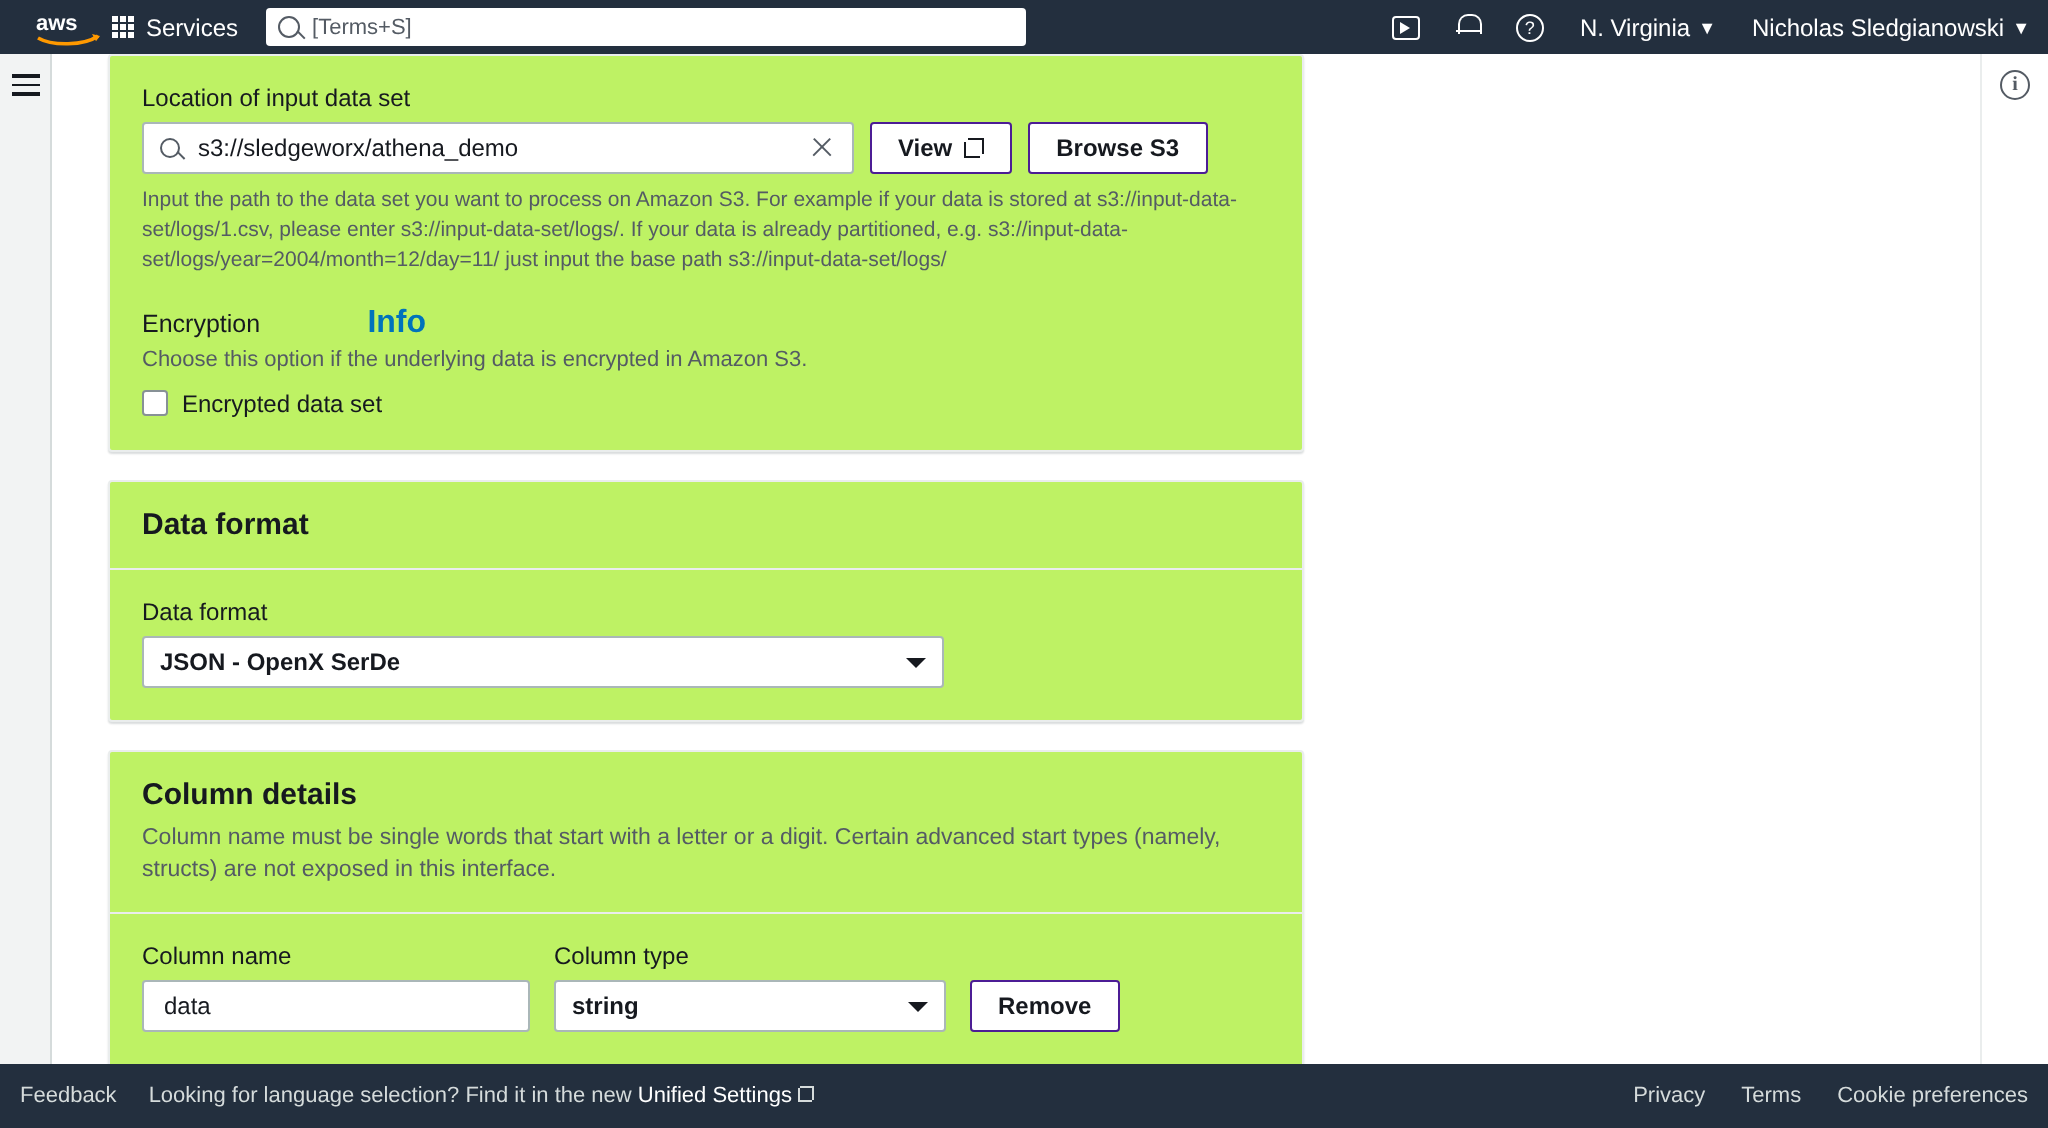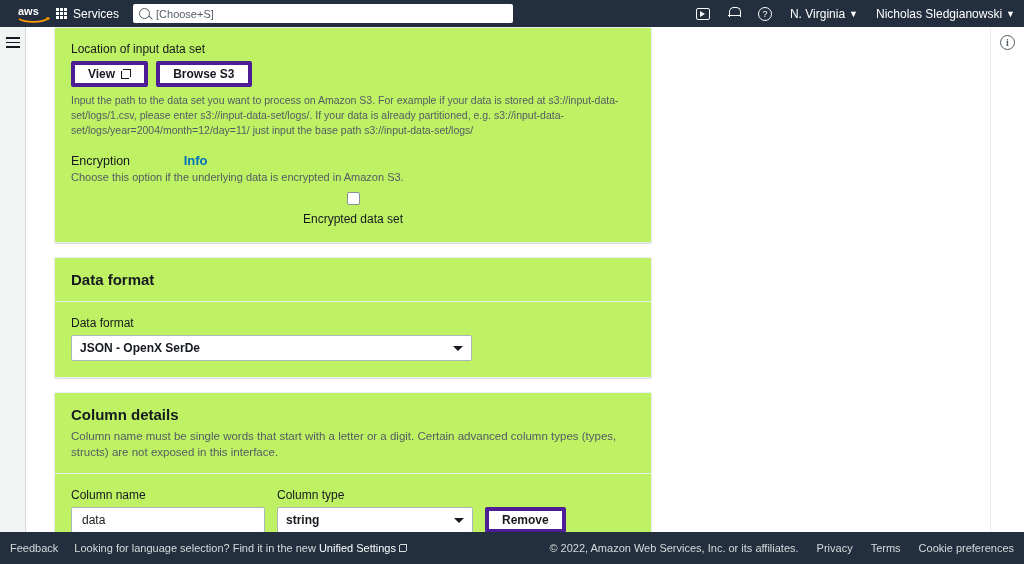--- a/index.html
+++ b/index.html
@@ -155,21 +155,21 @@
     width: 14px; height: 14px; position: relative; flex: none; cursor: pointer;
   }
   .clear-x::before, .clear-x::after {
     content: ""; position: absolute; left: 1px; top: 6px; width: 12px;
     height: 1.4px; background: #545b64;
   }
   .clear-x::before { transform: rotate(45deg); }
   .clear-x::after { transform: rotate(-45deg); }
 
   .btn {
-    height: 26px; border: 4px solid #4c1d95; border-radius: 2px;
+    height: 26px; border: 1px solid #4c1d95; border-radius: 2px;
     background: #ffffff; color: #16191f; font-size: 12px; font-weight: bold;
     padding: 5px 13px; display: inline-flex; align-items: center; gap: 6px;
     cursor: pointer; font-family: "Liberation Sans", sans-serif;
   }
   .ext-icon { width: 10px; height: 10px; position: relative; display: inline-block; }
   .ext-icon::before {
     content: ""; position: absolute; left: 0; bottom: 0; width: 7px; height: 7px;
     border: 1.2px solid #16191f; border-top: none; border-right: none;
   }
   .ext-icon::after {
@@ -177,24 +177,24 @@
     border: 1.2px solid #16191f; border-bottom: none; border-left: none;
   }
   .helper {
     font-size: 10.5px; color: #545b64; line-height: 1.45; margin-top: 6px;
   }
 
   .sec-title {
     font-size: 12.5px; color: #16191f; font-weight: normal;
     display: inline-block;
   }
-  .info-link { color: #0073bb; font-size: 13px; font-weight: bold; margin-left: 10px; cursor: pointer; padding-left: 40px; }
+  .info-link { color: #0073bb; font-size: 16px; font-weight: bold; margin-left: 10px; cursor: pointer; padding-left: 40px; }
   .sec-sub { font-size: 11px; color: #545b64; margin-top: 3px; }
 
-  .checkrow { display: flex; align-items: center; gap: 7px; margin-top: 9px; flex-direction: column; }
+  .checkrow { display: flex; align-items: center; gap: 7px; margin-top: 9px; }
   .checkbox {
     width: 13px; height: 13px; border: 1px solid #879196; border-radius: 2px;
     background: #fff; flex: none;
   }
   .checkrow span { font-size: 12px; color: #16191f; }
 
   .select {
     position: relative; width: 401px; height: 26px; border: 1px solid #aab7b8;
     border-radius: 2px; background: #fff; display: flex; align-items: center;
     padding: 0 8px; font-size: 12px; color: #16191f; cursor: pointer; font-weight: bold;
@@ -261,21 +261,21 @@
           <i></i>
           <i></i>
           <i></i>
           <i></i>
           <i></i>
         </span>
       <span>Services</span>
     </div>
     <div class="search-wrap">
       <span class="mag"></span>
-      <span class="search-opt">[Choose+S]</span>
+      <span class="search-opt">[Terms+S]</span>
     </div>
     <div class="topnav-right">
       <div class="ti">
         <span class="cw-icon"></span>
       </div>
       <div class="ti">
         <span class="bell"></span>
       </div>
       <div class="ti">
         <span class="qmark">?</span>
@@ -303,20 +303,25 @@
     <div class="info-circle">i</div>
   </div>
 
   <div class="canvas">
     <div class="content">
 
       <div class="card">
         <div class="card-pad">
           <label class="field-label">Location of input data set</label>
           <div class="row">
+            <div class="input-s3">
+              <span class="mag2"></span>
+              <input type="text" value="s3://sledgeworx/athena_demo" placeholder="s3://bucket/prefix" style="">
+              <span class="clear-x"></span>
+            </div>
             <button class="btn">
               <span>View</span>
               <span class="ext-icon"></span>
             </button>
             <button class="btn">
               <span>Browse S3</span>
             </button>
           </div>
           <div class="helper">Input the path to the data set you want to process on Amazon S3. For example if your data is stored at s3://input-data-set/logs/1.csv, please enter s3://input-data-set/logs/. If your data is already partitioned, e.g. s3://input-data-set/logs/year=2004/month=12/day=11/ just input the base path s3://input-data-set/logs/</div>
 
@@ -341,21 +346,21 @@
           <div class="select">
             <span>JSON - OpenX SerDe</span>
             <span class="arrow"></span>
           </div>
         </div>
       </div>
 
       <div class="card">
         <div class="card-head">
           <h2>Column details</h2>
-          <p>Column name must be single words that start with a letter or a digit. Certain advanced column types (types, structs) are not exposed in this interface.</p>
+          <p>Column name must be single words that start with a letter or a digit. Certain advanced start types (namely, structs) are not exposed in this interface.</p>
         </div>
         <div class="card-pad">
           <div class="col-grid">
             <div style="width:194px">
               <label class="field-label">Column name</label>
             </div>
             <div style="width:196px">
               <label class="field-label">Column type</label>
             </div>
             <div style="width:70px"></div>
@@ -388,20 +393,19 @@
   </div>
 
   <div class="footer">
     <div class="fl">
       <a>Feedback</a>
       <span>
         <span>Looking for language selection? Find it in the new </span><a class="hl">Unified Settings</a><span class="ext-icon-sm"></span>
       </span>
     </div>
     <div class="fr">
-      <span>© 2022, Amazon Web Services, Inc. or its affiliates.</span>
       <a>Privacy</a>
       <a>Terms</a>
       <a>Cookie preferences</a>
     </div>
   </div>
 
 </div>
 
 </body></html>

